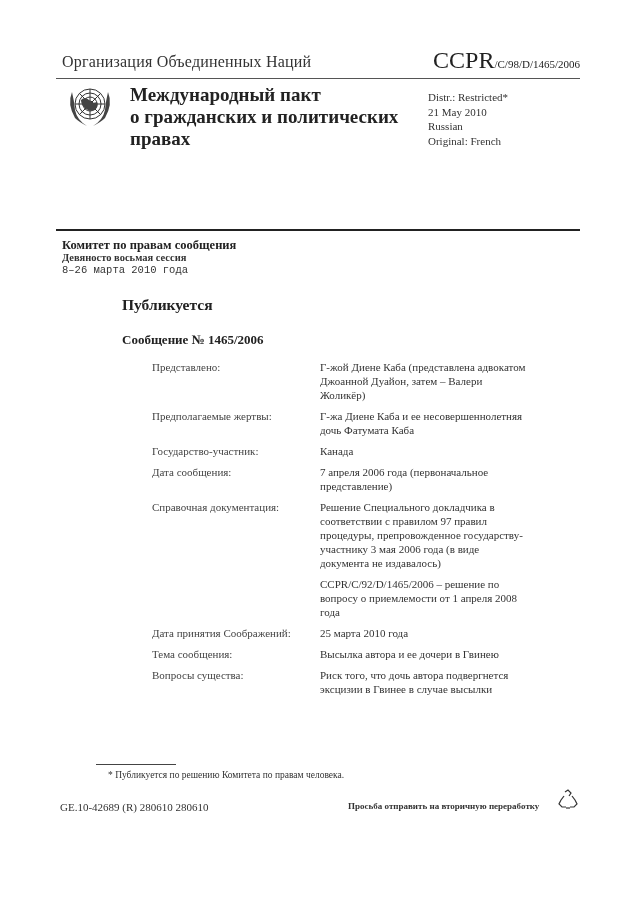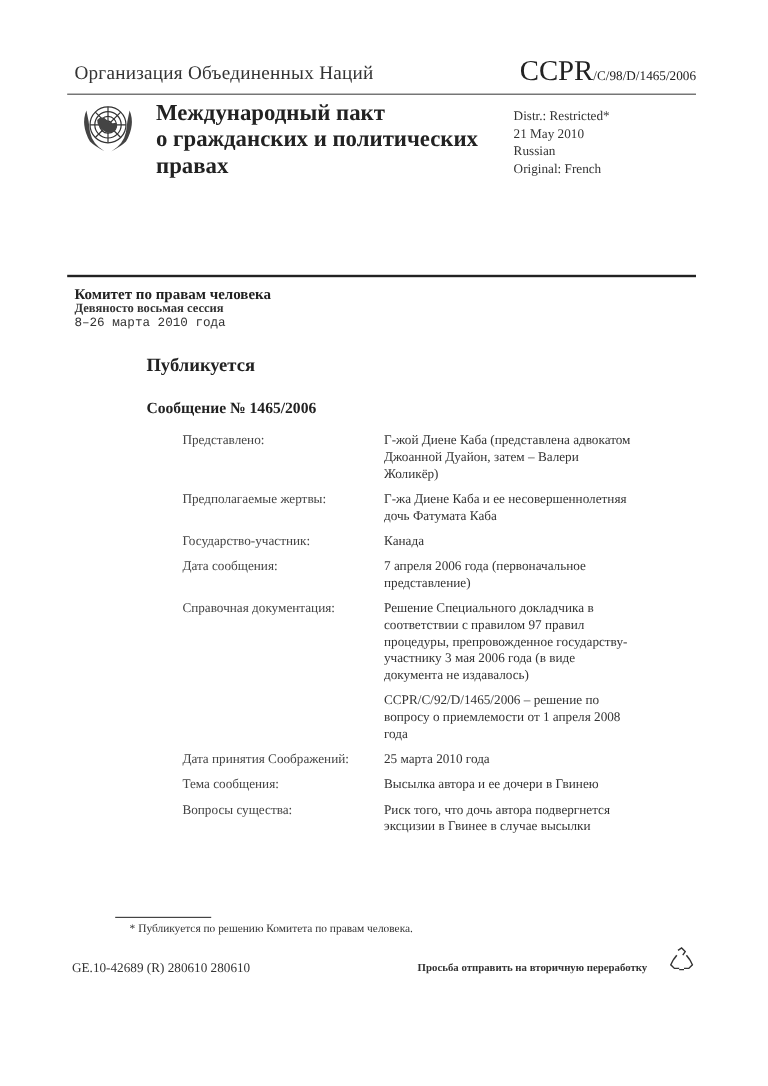--- a/index.html
+++ b/index.html
@@ -70,21 +70,21 @@
 
 <div class="abs distr">
   <div>Distr.: Restricted*</div>
   <div>21 May 2010</div>
   <div>Russian</div>
   <div>Original: French</div>
 </div>
 
 <div class="abs rule-mid"></div>
 
-<div class="abs committee">Комитет по правам человека</div>
+<div class="abs committee">Комитет по правам сообщения</div>
 <div class="abs session">Девяносто восьмая сессия</div>
 <div class="abs dates">8–26 марта 2010 года</div>
 
 <div class="abs heading">Публикуется</div>
 <div class="abs comm-no">Сообщение № 1465/2006</div>
 
 <div class="abs info-table">
   <div class="row">
     <div class="label">Представлено:</div>
     <div class="value">

